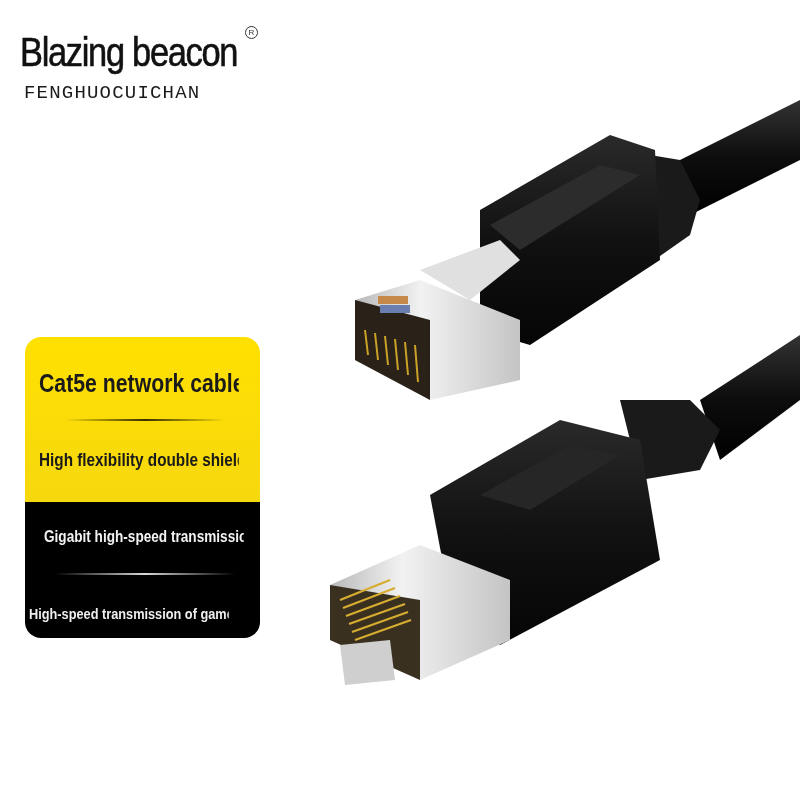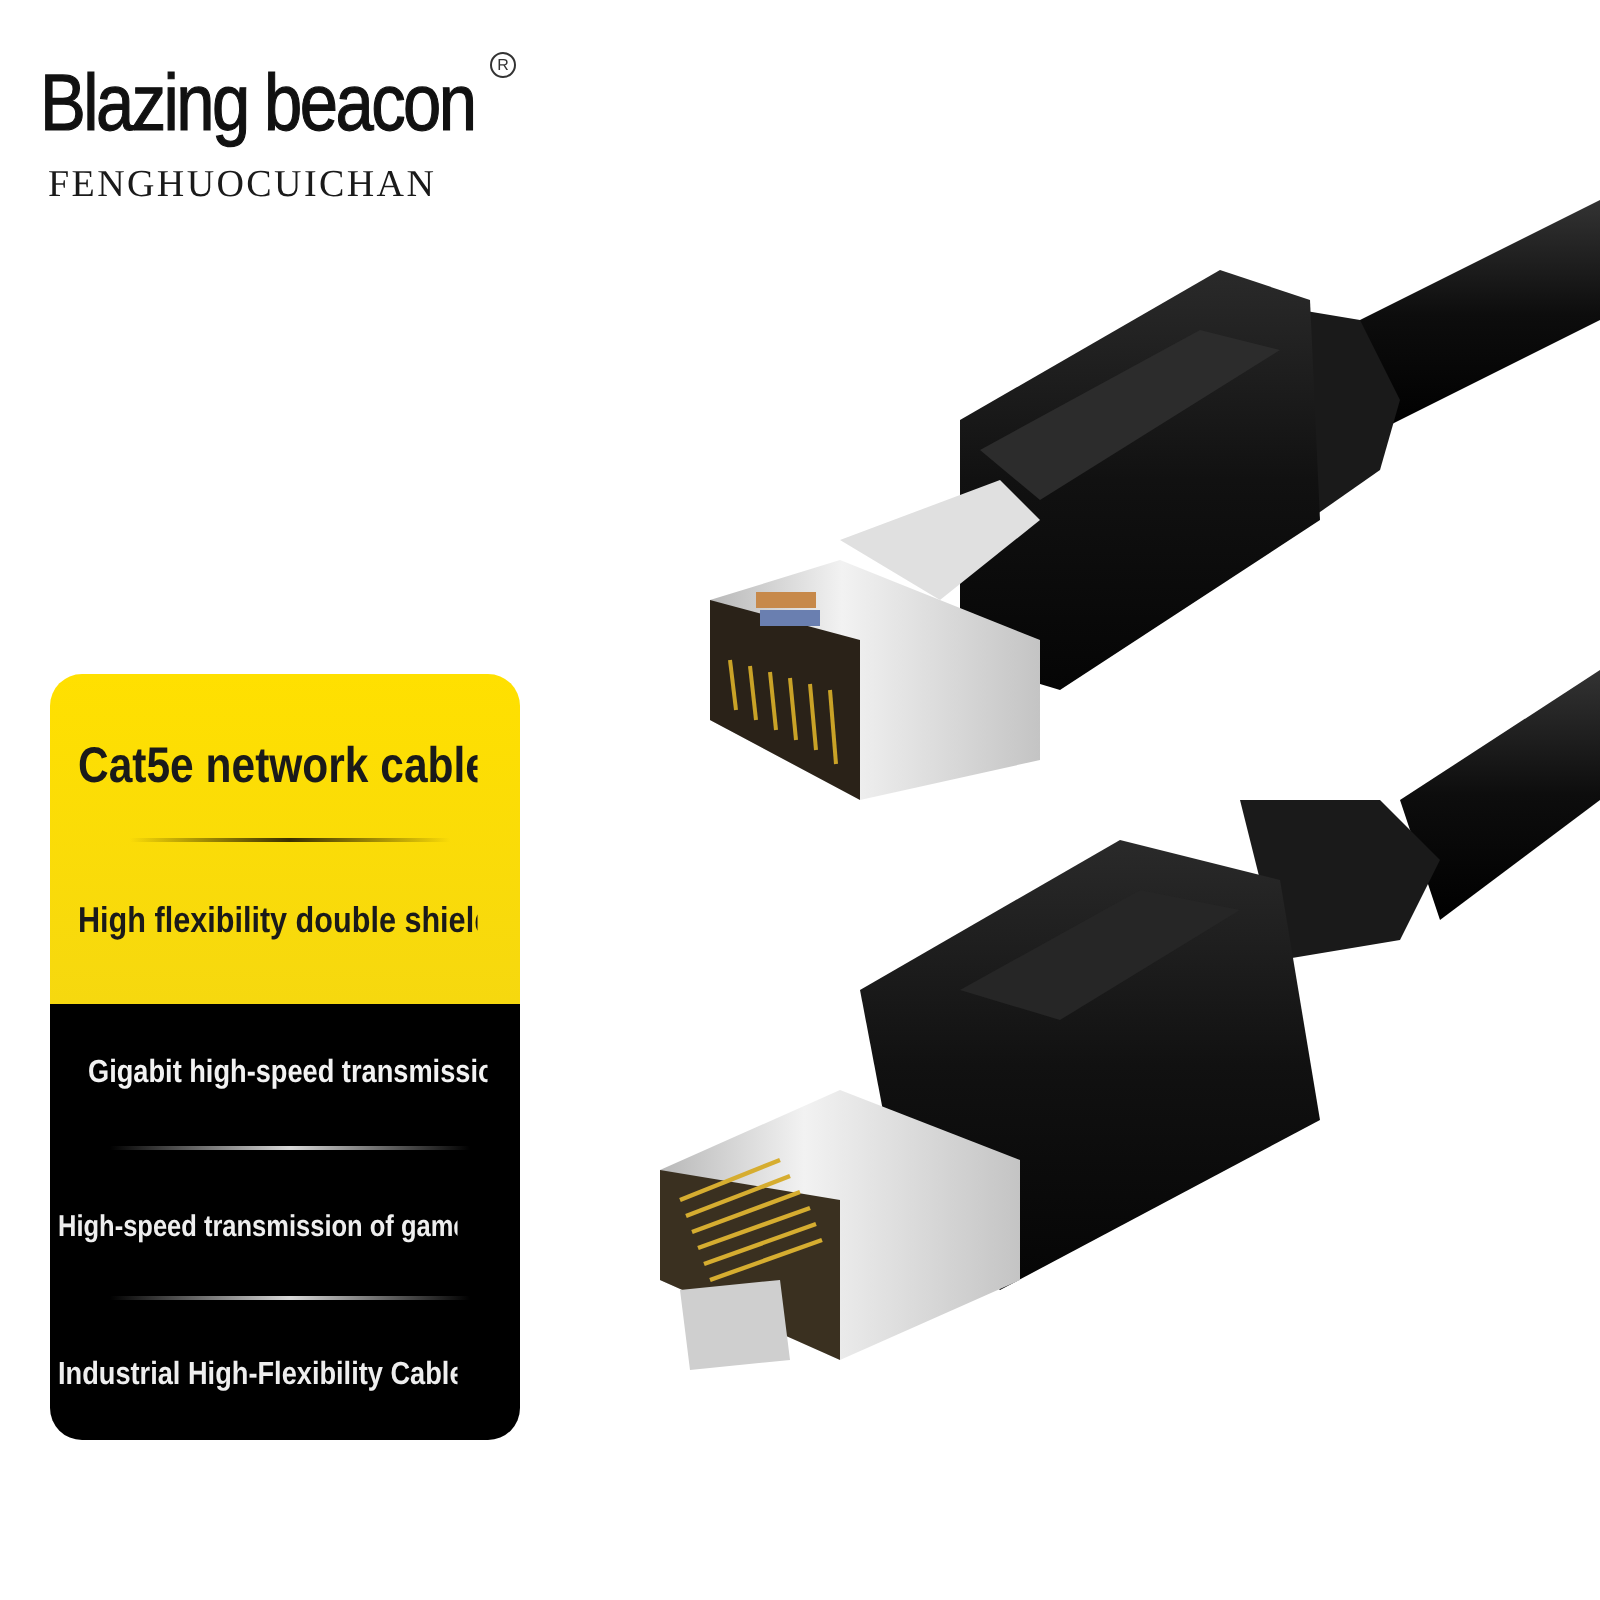--- a/index.html
+++ b/index.html
@@ -19,26 +19,26 @@
     white-space: nowrap; line-height: 48px;
     -webkit-text-stroke: 0.6px #111;
   }
   .brand-reg {
     position: absolute; left: 245px; top: 26px;
     width: 11px; height: 11px; border: 1.2px solid #333; border-radius: 50%;
     font-size: 8px; line-height: 11px; text-align: center; color: #333;
   }
   .brand-sub {
     position: absolute; left: 24px; top: 82px;
-    font-family: Liberation Serif, serif;
+    font-family: Liberation Mono, monospace;
     font-size: 19px; color: #1a1a1a; letter-spacing: 1.2px; white-space: nowrap;
   }
 
   .panel {
-    position: absolute; left: 25px; top: 337px; width: 235px; height: 383px;
+    position: absolute; left: 25px; top: 337px; width: 235px; height: 301px;
     border-radius: 16px; overflow: hidden;
   }
   .panel-yellow {
     position: absolute; left: 0; top: 0; width: 100%; height: 165px;
     background: linear-gradient(180deg, #ffe000 0%, #f6d80f 100%);
   }
   .panel-black {
     position: absolute; left: 0; top: 165px; width: 100%; height: 218px;
     background: #000;
   }

